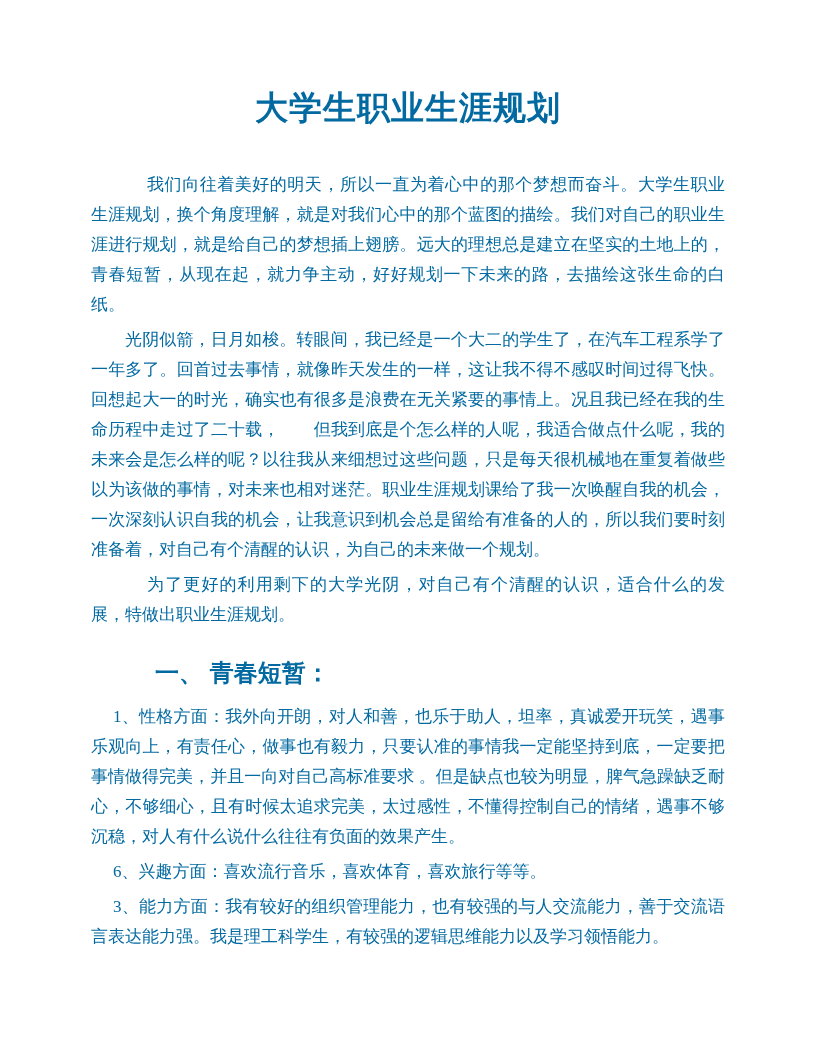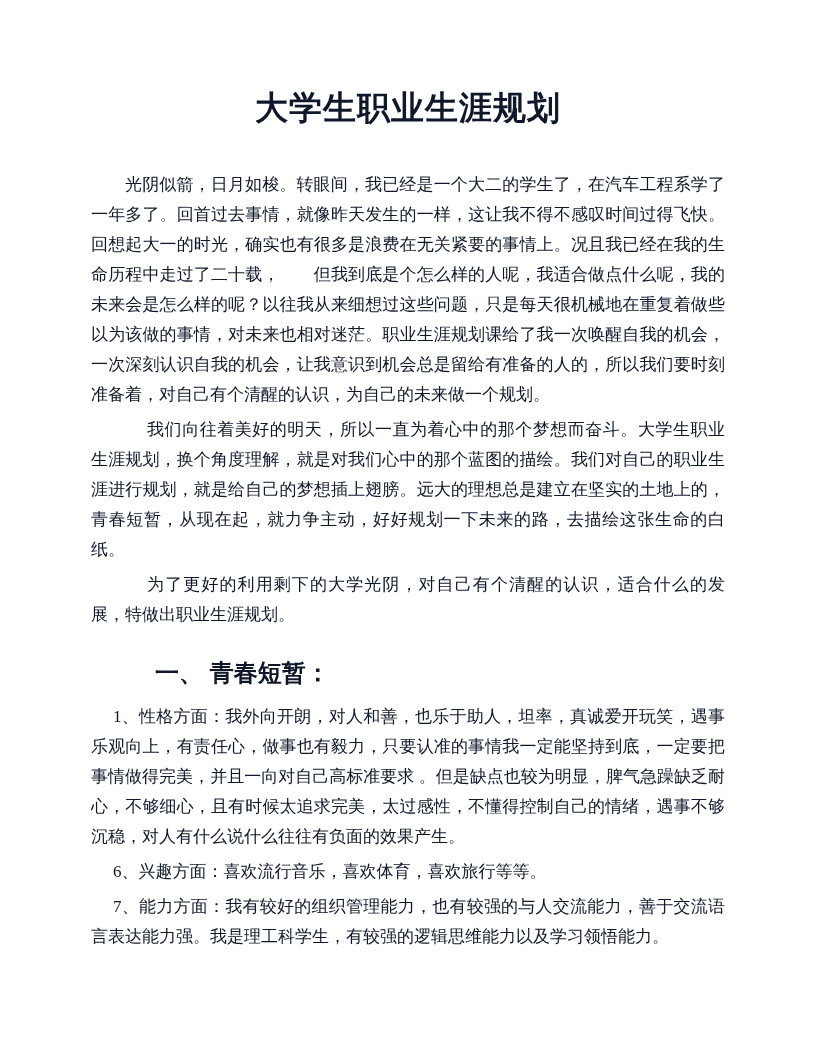--- a/index.html
+++ b/index.html
@@ -7,21 +7,21 @@
     padding: 0;
     background: #ffffff;
   }
   .page {
     position: relative;
     width: 816px;
     height: 1056px;
     box-sizing: border-box;
     background: #ffffff;
     padding: 88px 91px 0 91px;
-    color: #0f172a;
+    color: #0369a1;
     font-family: "Liberation Serif", "DejaVu Serif", serif;
     overflow: hidden;
   }
   .doc-title {
     margin: 0 0 42px 0;
     font-size: 33px;
     line-height: 40px;
     font-weight: bold;
     text-align: center;
     letter-spacing: 1px;
@@ -45,26 +45,26 @@
     text-indent: 64px;
     font-family: "Liberation Sans", "DejaVu Sans", sans-serif;
   }
 </style>
 </head>
 <body>
 
 <div class="page">
   <h1 class="doc-title">大学生职业生涯规划</h1>
 
+  <p class="para indent-3">我们向往着美好的明天，所以一直为着心中的那个梦想而奋斗。大学生职业生涯规划，换个角度理解，就是对我们心中的那个蓝图的描绘。我们对自己的职业生涯进行规划，就是给自己的梦想插上翅膀。远大的理想总是建立在坚实的土地上的，青春短暂，从现在起，就力争主动，好好规划一下未来的路，去描绘这张生命的白纸。</p>
+
   <p class="para indent-2">光阴似箭，日月如梭。转眼间，我已经是一个大二的学生了，在汽车工程系学了一年多了。回首过去事情，就像昨天发生的一样，这让我不得不感叹时间过得飞快。回想起大一的时光，确实也有很多是浪费在无关紧要的事情上。况且我已经在我的生命历程中走过了二十载，　　但我到底是个怎么样的人呢，我适合做点什么呢，我的未来会是怎么样的呢？以往我从来细想过这些问题，只是每天很机械地在重复着做些以为该做的事情，对未来也相对迷茫。职业生涯规划课给了我一次唤醒自我的机会，一次深刻认识自我的机会，让我意识到机会总是留给有准备的人的，所以我们要时刻准备着，对自己有个清醒的认识，为自己的未来做一个规划。</p>
-
-  <p class="para indent-3">我们向往着美好的明天，所以一直为着心中的那个梦想而奋斗。大学生职业生涯规划，换个角度理解，就是对我们心中的那个蓝图的描绘。我们对自己的职业生涯进行规划，就是给自己的梦想插上翅膀。远大的理想总是建立在坚实的土地上的，青春短暂，从现在起，就力争主动，好好规划一下未来的路，去描绘这张生命的白纸。</p>
 
   <p class="para indent-3">为了更好的利用剩下的大学光阴，对自己有个清醒的认识，适合什么的发展，特做出职业生涯规划。</p>
 
   <h2 class="section-heading">一、 青春短暂：</h2>
 
   <p class="para indent-num">1、性格方面：我外向开朗，对人和善，也乐于助人，坦率，真诚爱开玩笑，遇事乐观向上，有责任心，做事也有毅力，只要认准的事情我一定能坚持到底，一定要把事情做得完美，并且一向对自己高标准要求 。但是缺点也较为明显，脾气急躁缺乏耐心，不够细心，且有时候太追求完美，太过感性，不懂得控制自己的情绪，遇事不够沉稳，对人有什么说什么往往有负面的效果产生。</p>
 
   <p class="para indent-num">6、兴趣方面：喜欢流行音乐，喜欢体育，喜欢旅行等等。</p>
 
-  <p class="para indent-num">7、能力方面：我有较好的组织管理能力，也有较强的与人交流能力，善于交流语言表达能力强。我是理工科学生，有较强的逻辑思维能力以及学习领悟能力。</p>
+  <p class="para indent-num">3、能力方面：我有较好的组织管理能力，也有较强的与人交流能力，善于交流语言表达能力强。我是理工科学生，有较强的逻辑思维能力以及学习领悟能力。</p>
 </div>
 
 </body></html>

